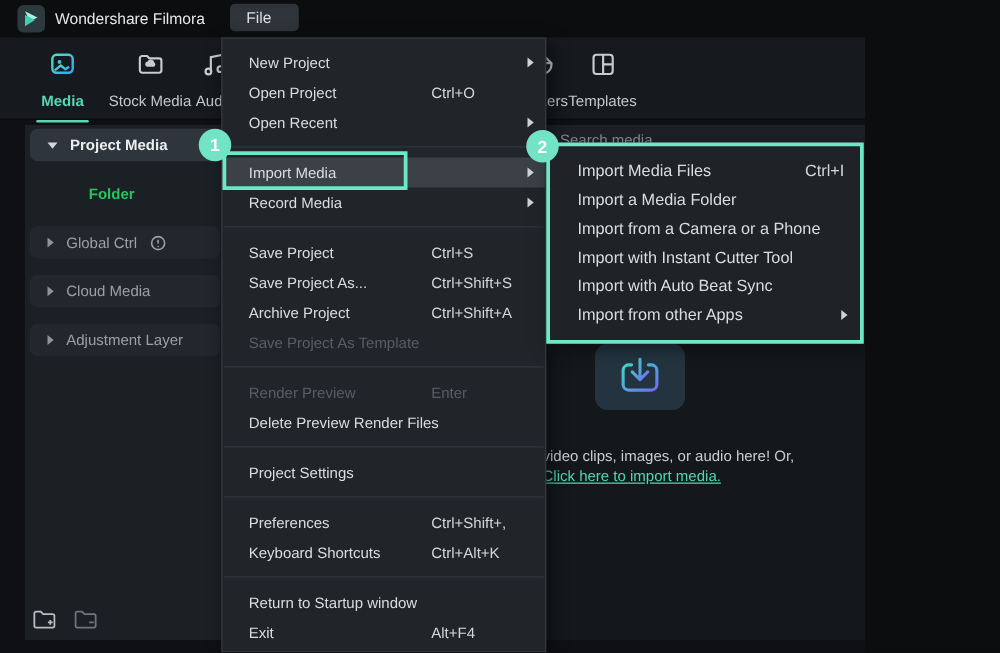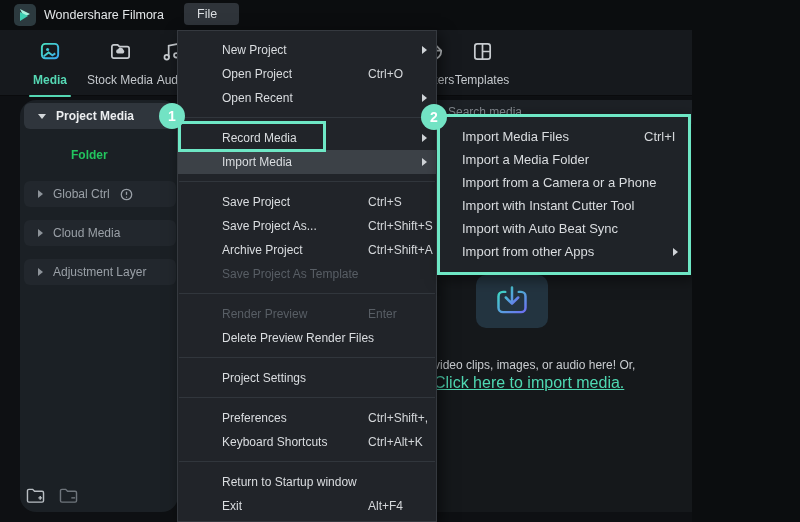--- a/index.html
+++ b/index.html
@@ -18,21 +18,21 @@
   
   .tabbar{position:absolute;left:0;top:30px;width:800px;height:65px;background:#16191d;
           border-bottom:1px solid #0a0b0d;}
   .tab{position:absolute;top:10px;display:flex;flex-direction:column;align-items:center;gap:6px;}
   .tab-label{font-size:12px;color:#c4c8cc;white-space:nowrap;}
   .tab.active .tab-label{color:#55d8b4;font-weight:bold;}
   .tab-underline{width:42px;height:2px;background:#55d8b4;border-radius:1px;margin-top:2px;}
 
   
   .sidebar{position:absolute;left:20px;top:100px;width:158px;height:412px;background:#1b2025;
-           border-radius:16px;}
+           border-radius:0;}
   .srow{position:absolute;left:4px;width:152px;height:26px;border-radius:6px;display:flex;
         align-items:center;gap:10px;padding-left:14px;box-sizing:border-box;font-size:12px;}
   .srow.head{background:#2f353c;color:#eceef0;font-weight:bold;}
   .srow.plain{background:#22272d;color:#9aa0a7;}
   .folder-label{position:absolute;left:71px;top:148px;font-size:12px;font-weight:bold;color:#22c55e;}
   .tri-down{width:0;height:0;border-left:4px solid transparent;border-right:4px solid transparent;
             border-top:5px solid #d3d7da;}
   .tri-right{width:0;height:0;border-top:4px solid transparent;border-bottom:4px solid transparent;
              border-left:5px solid #8d9399;}
   .side-bottom{position:absolute;left:26px;top:487px;display:flex;gap:14px;}
@@ -42,28 +42,28 @@
   .search-strip{position:absolute;left:0;top:0;width:604px;height:24px;background:#1d2126;
                 border-radius:10px 10px 0 0;border-bottom:1px solid #121418;}
   .search-ph{position:absolute;left:262px;top:5px;font-size:12px;color:#878d93;}
   .icon-funnel{position:absolute;left:540px;top:4px;}
   .dots{position:absolute;left:566px;top:11px;display:flex;gap:3px;}
   .dots i{width:3px;height:3px;border-radius:50%;background:#cfd3d7;}
 
   .import-btn{position:absolute;left:290px;top:175px;width:72px;height:53px;border-radius:10px;
               background:#233440;display:flex;align-items:center;justify-content:center;}
   .drop-line1{position:absolute;left:248px;top:258px;font-size:12px;color:#c9ccd0;white-space:nowrap;}
-  .drop-link{position:absolute;left:248px;top:274px;font-size:16px;color:#4fd8b2;
+  .drop-link{position:absolute;left:248px;top:274px;font-size:12px;color:#4fd8b2;
              text-decoration:underline;white-space:nowrap;cursor:pointer;}
 
   
   .filemenu{position:absolute;left:177px;top:30px;width:260px;height:492px;background:#212429;
             border:1px solid #35393f;box-sizing:border-box;z-index:10;
             box-shadow:4px 4px 14px rgba(0,0,0,.55);padding-top:7px;}
-  .mrow{height:24px;display:flex;align-items:center;padding:0 9px 0 44px;font-size:12px;
+  .mrow{height:24px;display:flex;align-items:center;padding:0 9px 0 21px;font-size:12px;
         color:#dadde0;cursor:default;}
   .mlabel{width:146px;flex:none;white-space:nowrap;}
   .mshort{flex:1;text-align:left;color:#d4d7da;white-space:nowrap;}
   .mrow .arr{margin-left:auto;}
   .mrow.disabled,.mrow.disabled .mshort{color:#585e65;}
   .mrow.hovered{background:#3c4147;}
   .msep{height:1px;background:#31363c;margin:7px 1px 8px 1px;}
 
   
   .hl-box{position:absolute;left:178px;top:121px;width:148px;height:31px;border:3px solid #6ee7c5;
@@ -244,26 +244,26 @@
     </div>
     <div class="mrow">
       <span class="mlabel">Open Project</span>
       <span class="mshort">Ctrl+O</span>
     </div>
     <div class="mrow">
       <span class="mlabel">Open Recent</span>
       <span class="arr"></span>
     </div>
     <div class="msep"></div>
-    <div class="mrow">
-      <span class="mlabel">Record Media</span>
-      <span class="arr"></span>
-    </div>
     <div class="mrow hovered">
       <span class="mlabel">Import Media</span>
+      <span class="arr"></span>
+    </div>
+    <div class="mrow">
+      <span class="mlabel">Record Media</span>
       <span class="arr"></span>
     </div>
     <div class="msep"></div>
     <div class="mrow">
       <span class="mlabel">Save Project</span>
       <span class="mshort">Ctrl+S</span>
     </div>
     <div class="mrow">
       <span class="mlabel">Save Project As...</span>
       <span class="mshort">Ctrl+Shift+S</span>

